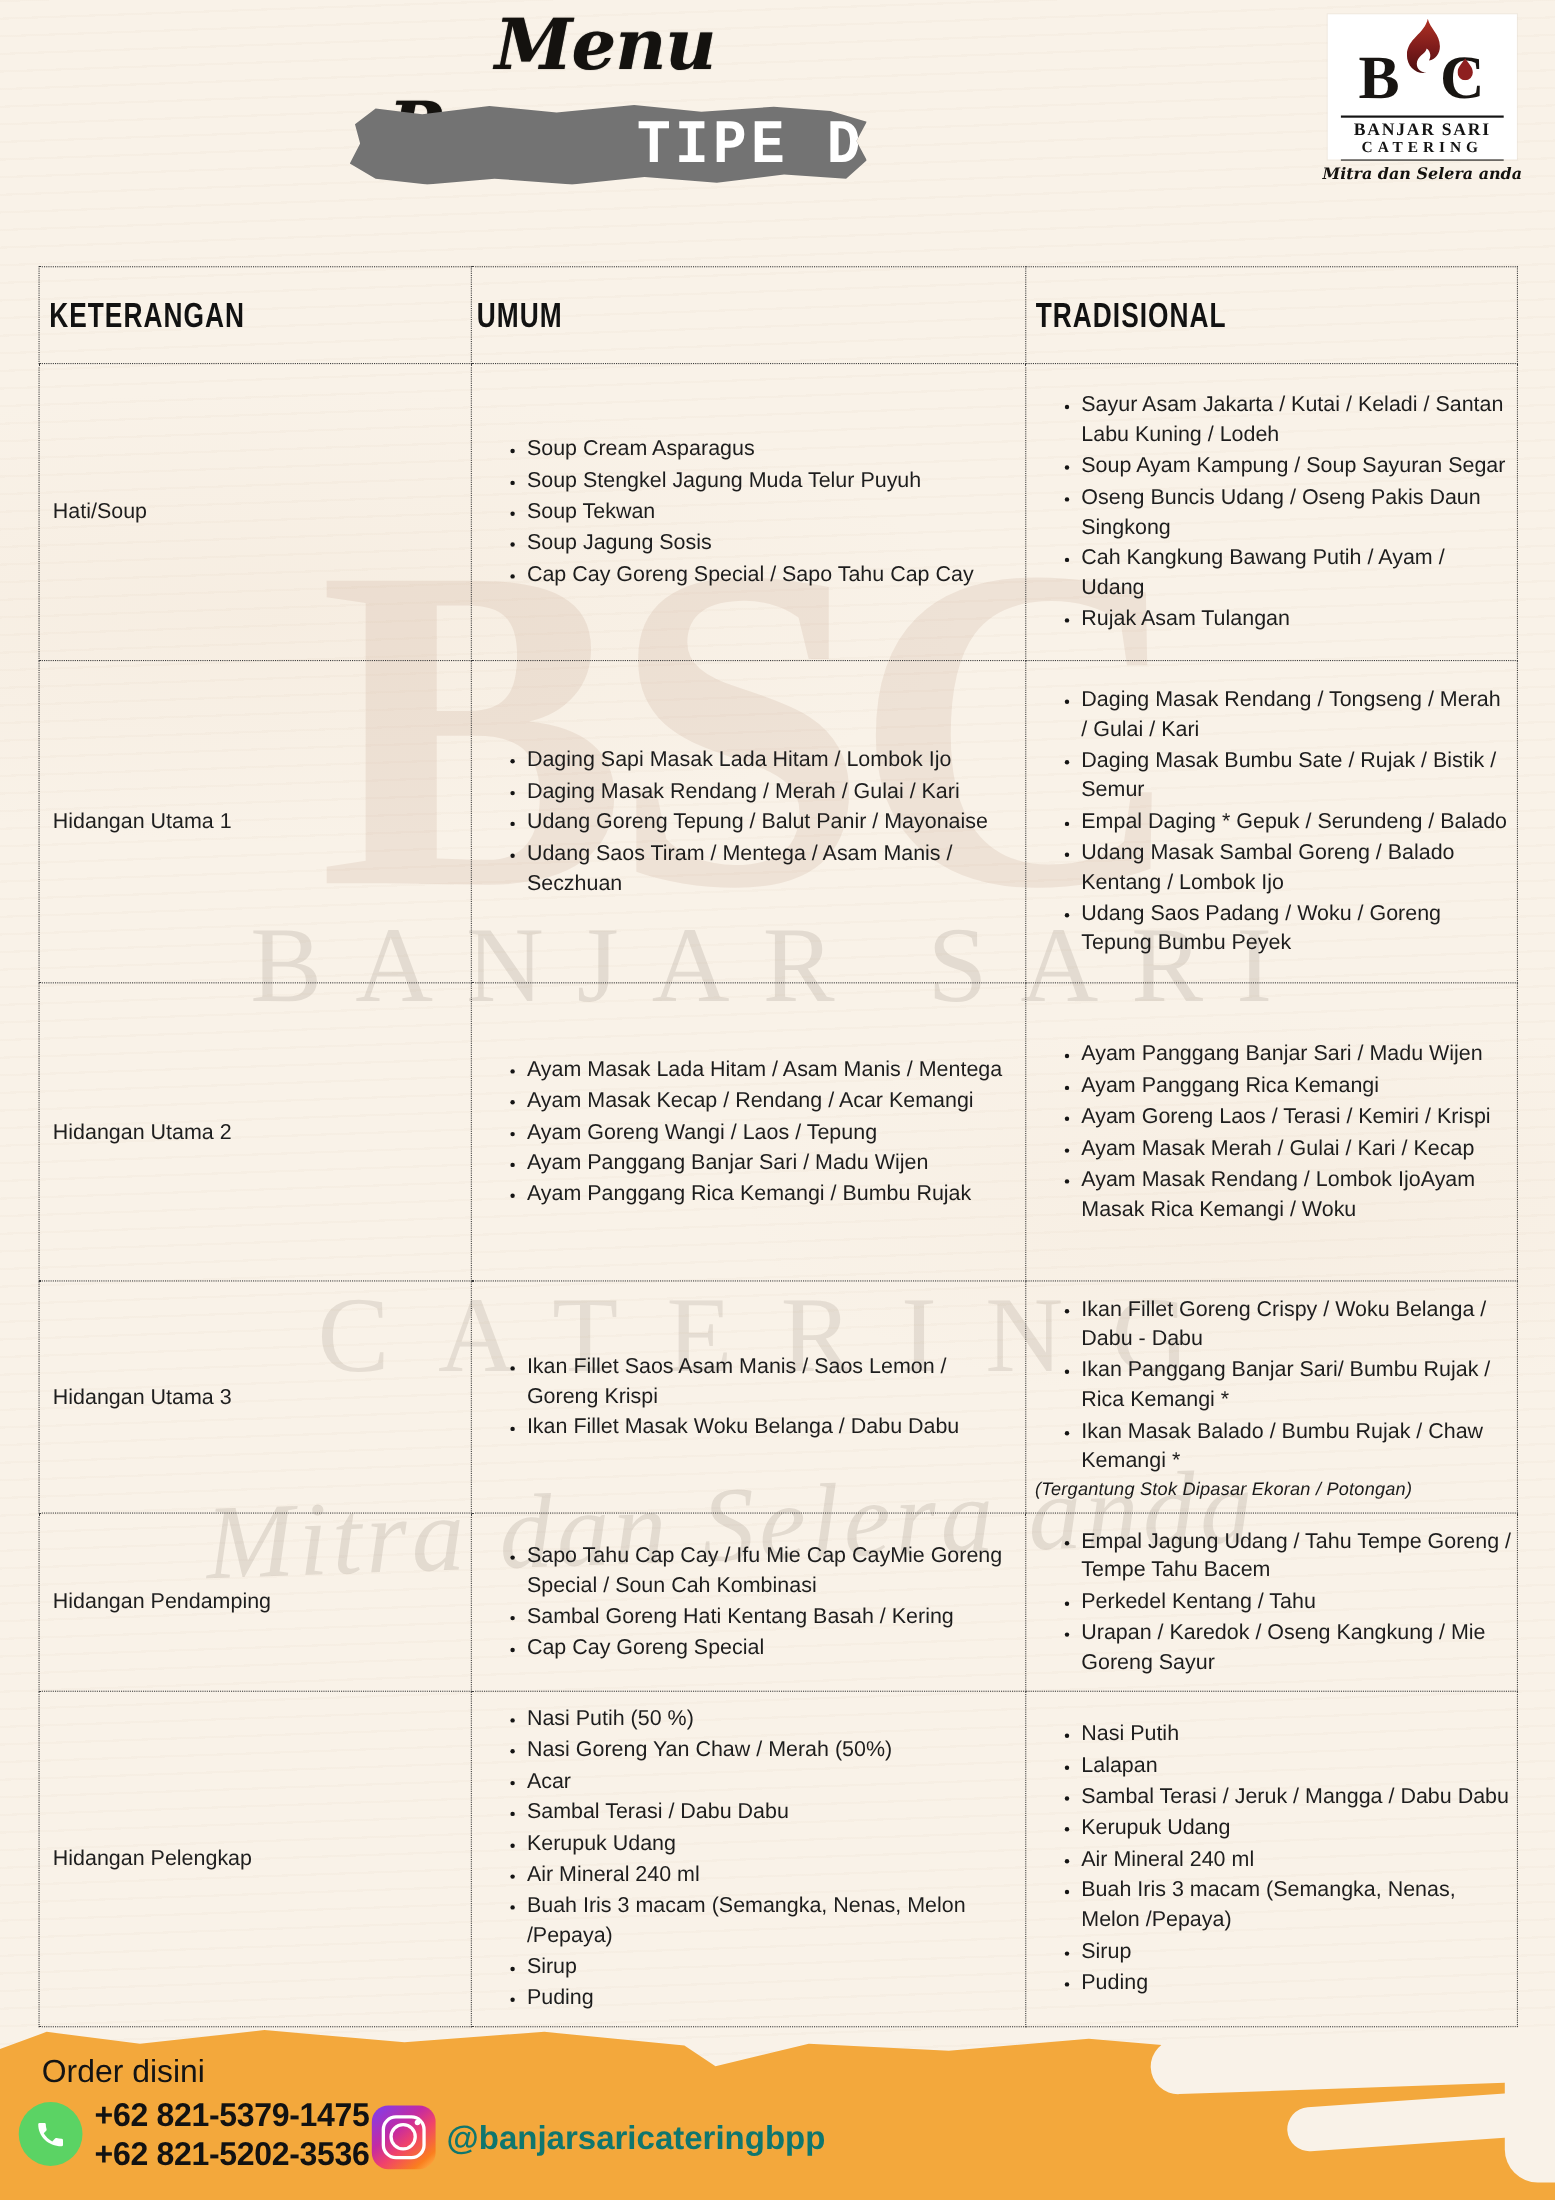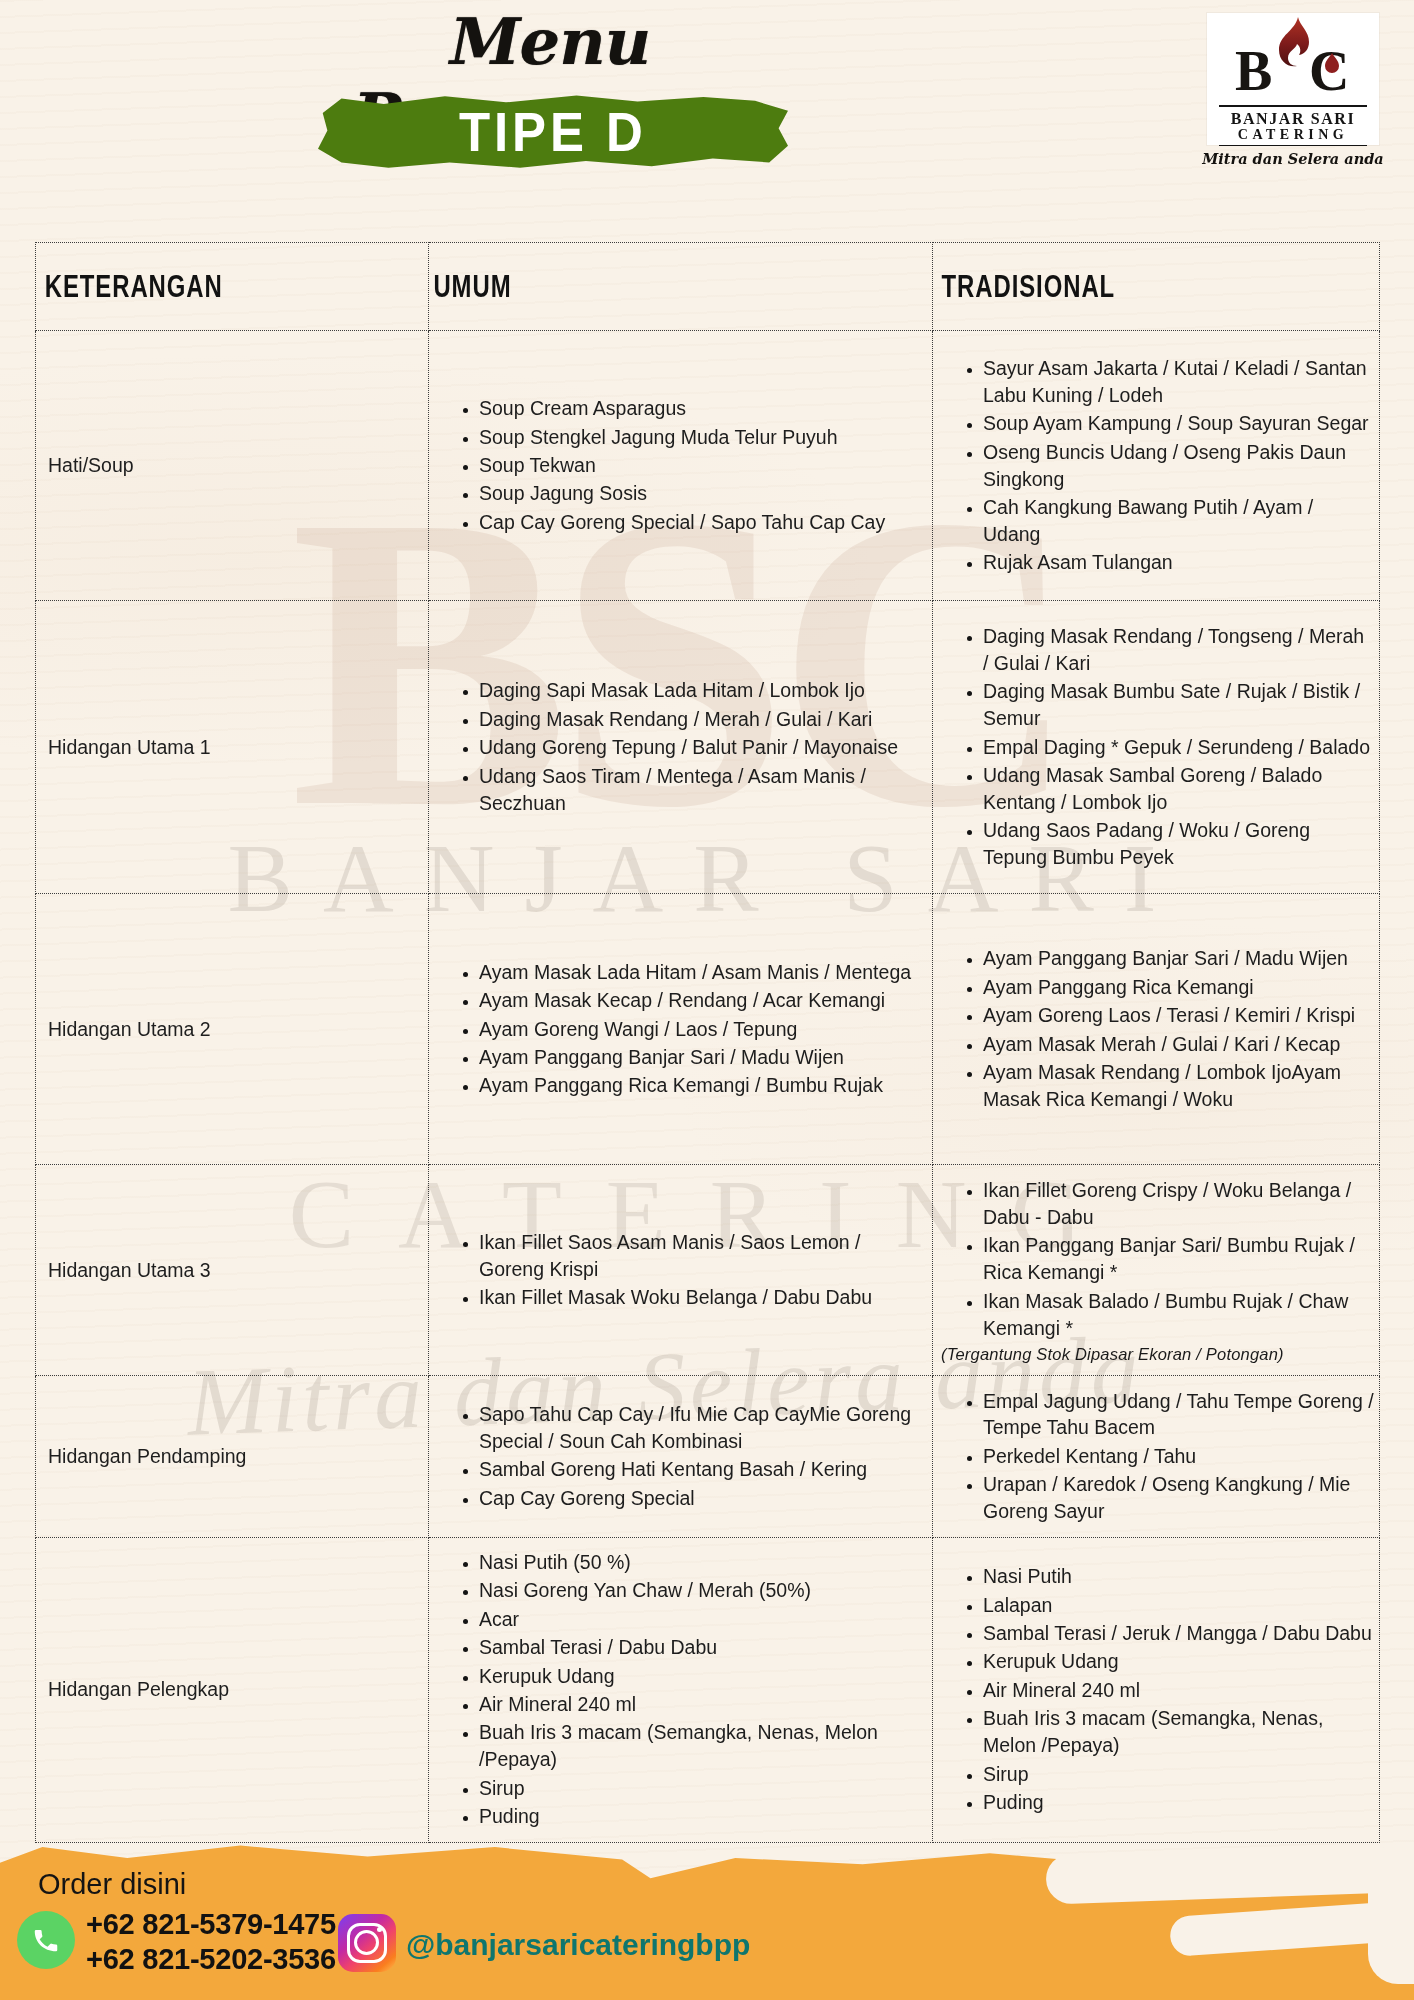--- a/index.html
+++ b/index.html
@@ -18,22 +18,23 @@
 
   
   .page-title {
     position:absolute; left:270px; top:4px; width:560px; z-index:3;
     text-align:center; font-family:"DejaVu Serif", serif; font-style:italic; font-weight:700;
     font-size:64px; letter-spacing:-1px; color:#14120f;
     text-shadow:0 0 1px rgba(20,18,15,0.6);
   }
   .brush {
     position:absolute; left:318px; top:94px; width:470px; height:76px; z-index:3;
-    background:#4d7c0f; display:flex; align-items:center; justify-content:center;
+    background:#737373; display:flex; align-items:center; justify-content:flex-end;
     clip-path:polygon(1% 25%, 5% 6%, 14% 13%, 27% 3%, 40% 11%, 55% 2%, 68% 10%, 82% 4%, 93% 9%, 100% 22%, 98% 45%, 100% 68%, 96% 90%, 84% 85%, 71% 95%, 57% 88%, 43% 97%, 28% 90%, 15% 97%, 5% 90%, 0% 72%, 2% 48%);
+    font-family:Liberation Mono, monospace;
   }
   .brush .type-label {
     color:#fff; font-size:52px; font-weight:800; letter-spacing:4px;
     transform:scale(0.98,1.08);
   }
 
   
   .logo-box {
     position:absolute; left:1207px; top:13px; width:172px; height:132px; z-index:3;
     background:#ffffff; box-shadow:0 0 0 1px rgba(0,0,0,0.035);

